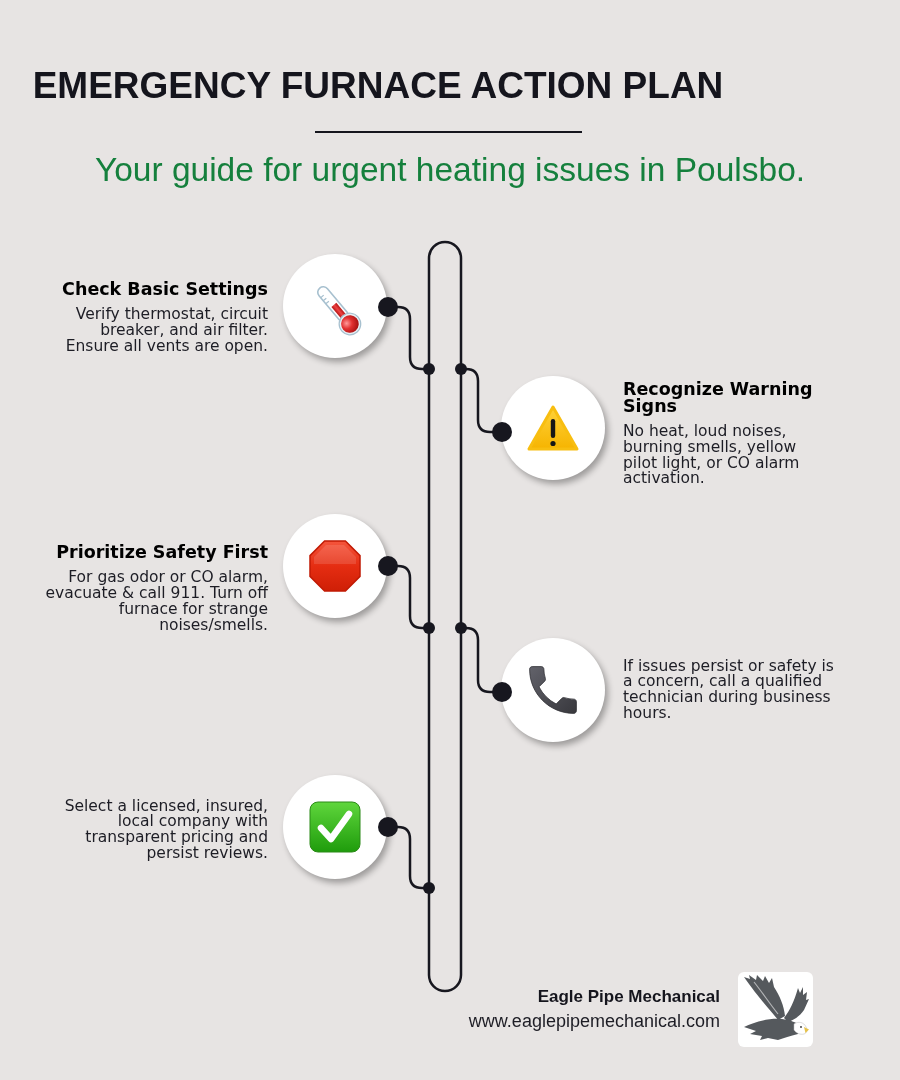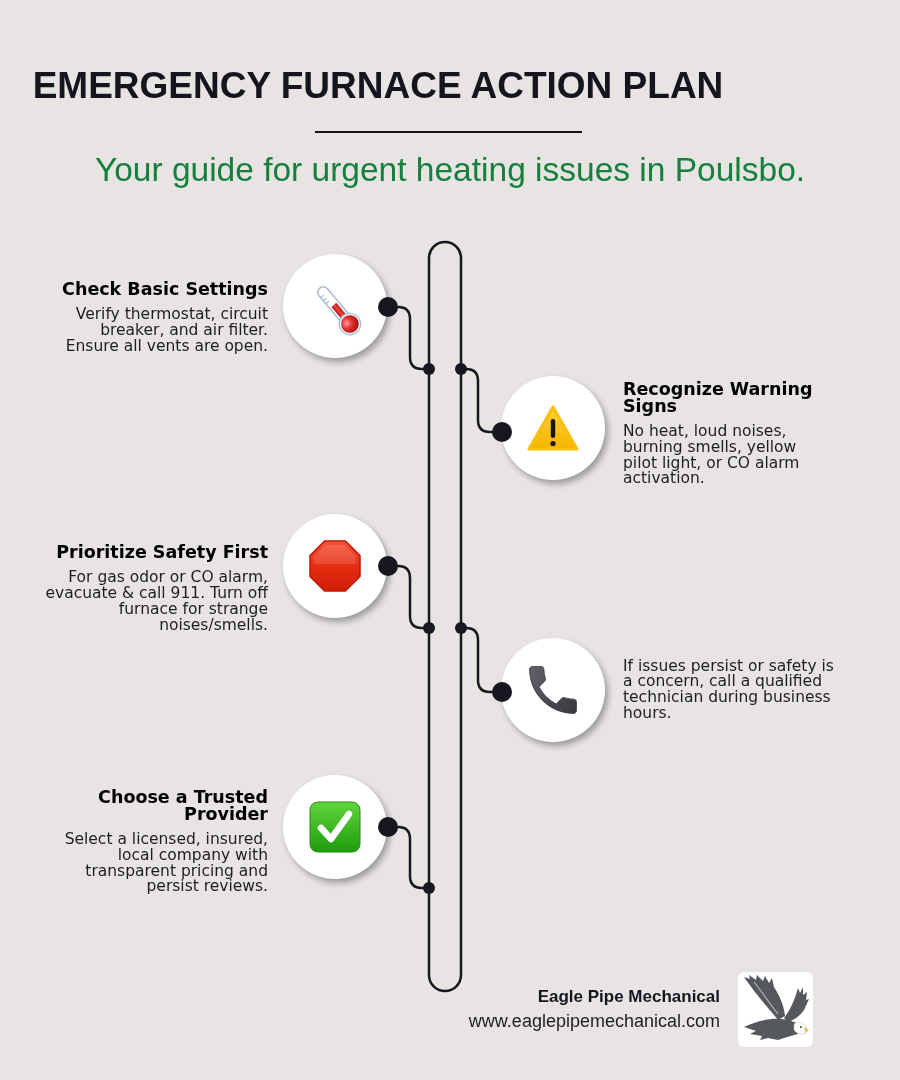--- a/index.html
+++ b/index.html
@@ -149,22 +149,20 @@
       <linearGradient id="phoneG" x1="0" y1="0" x2="1" y2="1">
         <stop offset="0" stop-color="#62626a"></stop>
         <stop offset="1" stop-color="#38383d"></stop>
       </linearGradient>
     </defs>
     <path d="M6.62 10.79c1.44 2.83 3.76 5.14 6.59 6.59l2.2-2.2c.27-.27.67-.36 1.02-.24 1.12.37 2.33.57 3.57.57.55 0 1 .45 1 1V20c0 .55-.45 1-1 1-9.39 0-17-7.61-17-17 0-.55.45-1 1-1h3.5c.55 0 1 .45 1 1 0 1.25.2 2.45.57 3.57.11.35.03.74-.25 1.02l-2.2 2.2z" fill="url(#phoneG)" stroke="#2e2e33" stroke-width="0.3"></path>
   </svg>
 </div>
 
 <div class="step-text left" style="top:789px;">
-  <div class="step-title">Choose a Trusted
-Provider</div>
   <div class="step-desc">Select a licensed, insured,
 local company with
 transparent pricing and
 persist reviews.</div>
 </div>
 <div class="icon-circle" style="left:283px; top:775px;">
   <svg width="60" height="60" viewBox="0 0 60 60">
     <defs>
       <linearGradient id="checkG" x1="0" y1="0" x2="0" y2="1">
         <stop offset="0" stop-color="#5fd63c"></stop>

